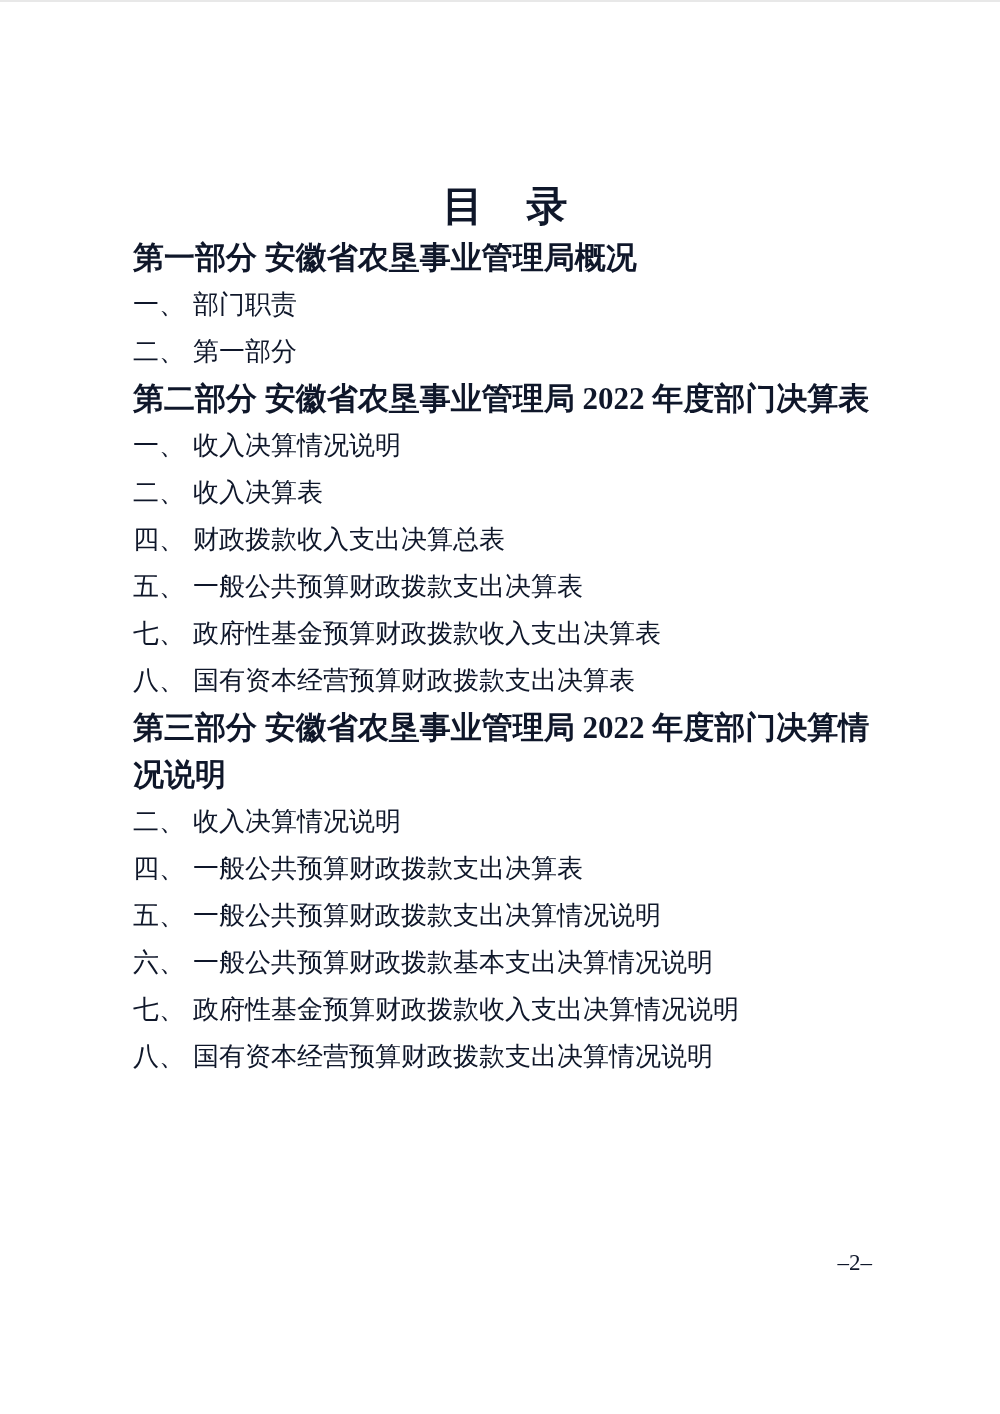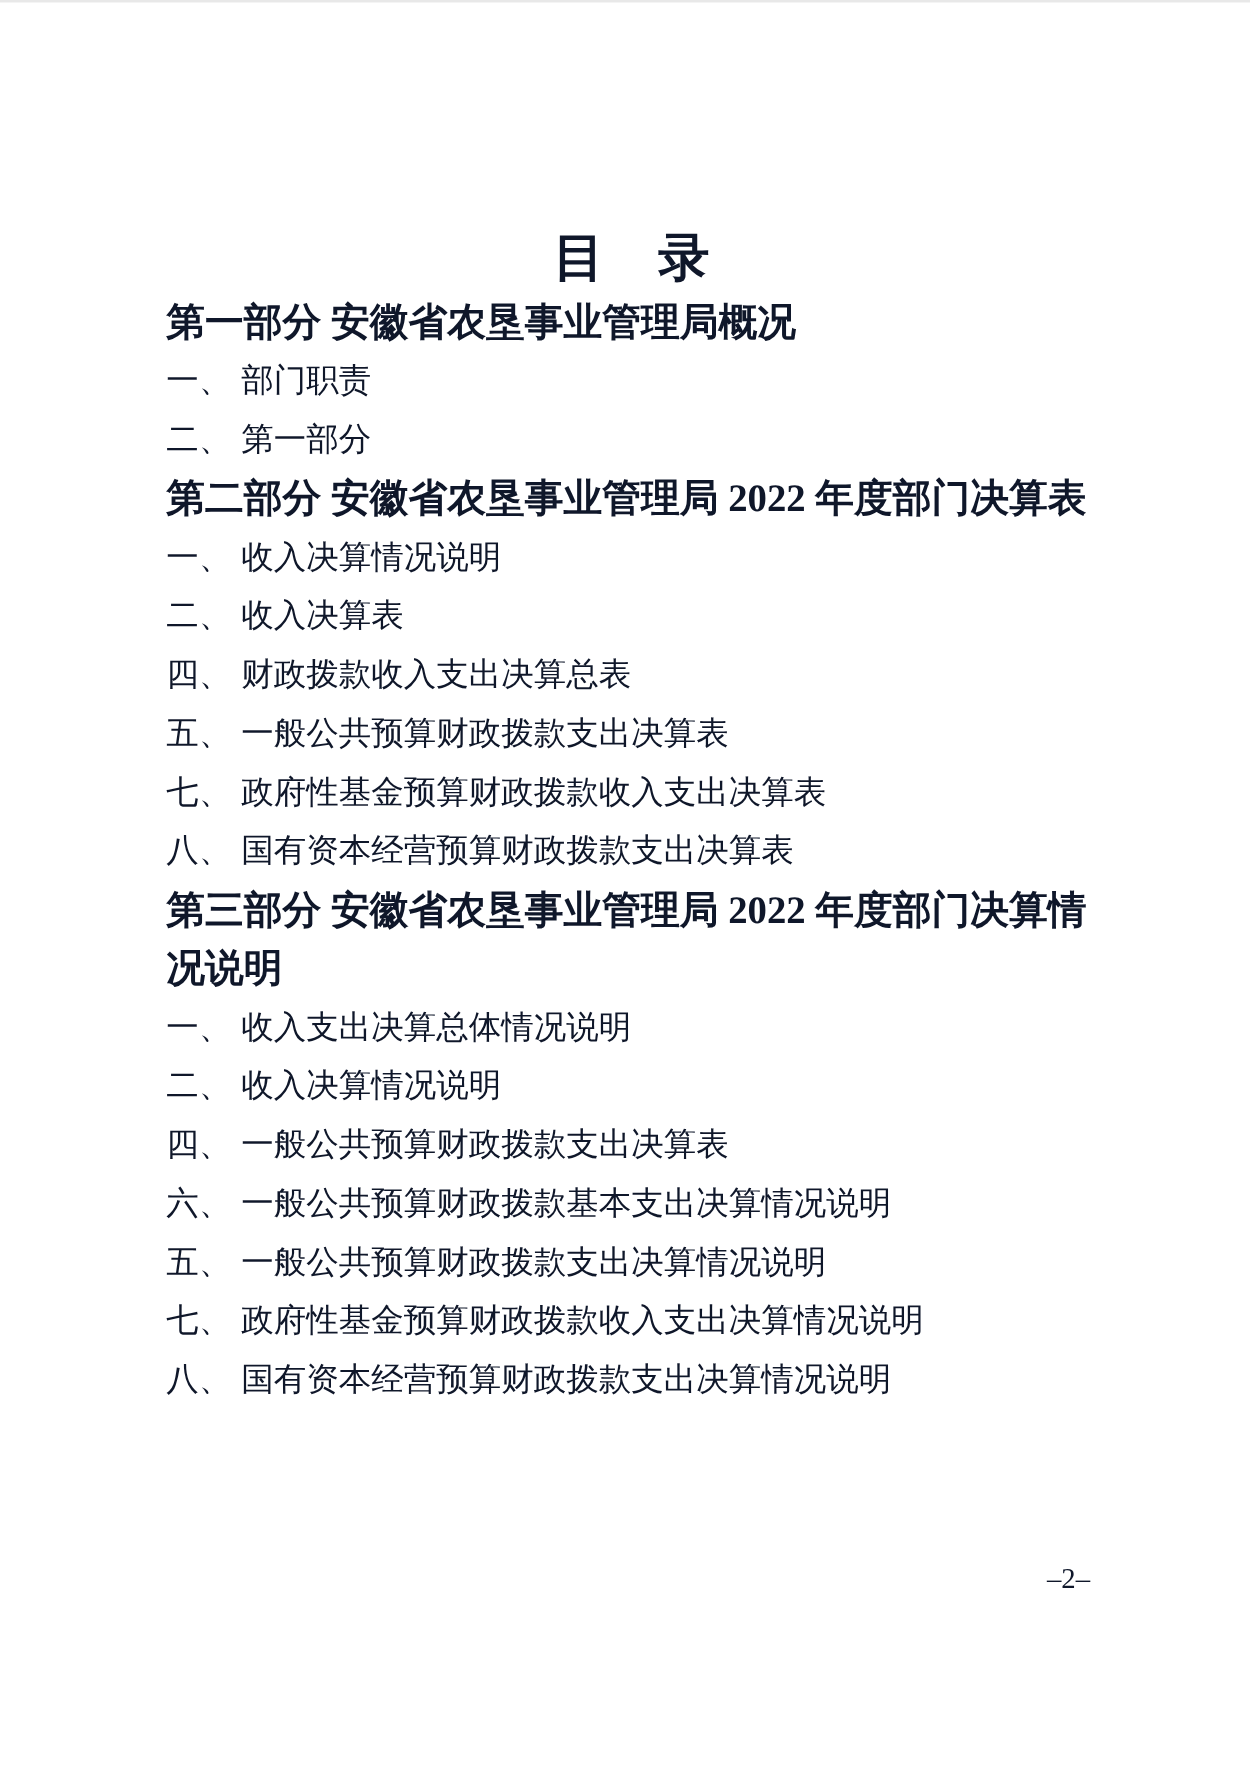--- a/index.html
+++ b/index.html
@@ -86,33 +86,30 @@
     </div>
     <div class="line item">
       <span class="num">七、</span><span>政府性基金预算财政拨款收入支出决算表</span>
     </div>
     <div class="line item">
       <span class="num">八、</span><span>国有资本经营预算财政拨款支出决算表</span>
     </div>
 
     <div class="line heading wrap2">第三部分 安徽省农垦事业管理局 2022 年度部门决算情况说明</div>
     <div class="line item">
-      <span class="num">一、</span><span>收入支出决算总体情况说明</span>
-    </div>
-    <div class="line item">
       <span class="num">二、</span><span>收入决算情况说明</span>
     </div>
     <div class="line item">
       <span class="num">四、</span><span>一般公共预算财政拨款支出决算表</span>
     </div>
     <div class="line item">
-      <span class="num">六、</span><span>一般公共预算财政拨款基本支出决算情况说明</span>
+      <span class="num">五、</span><span>一般公共预算财政拨款支出决算情况说明</span>
     </div>
     <div class="line item">
-      <span class="num">五、</span><span>一般公共预算财政拨款支出决算情况说明</span>
+      <span class="num">六、</span><span>一般公共预算财政拨款基本支出决算情况说明</span>
     </div>
     <div class="line item">
       <span class="num">七、</span><span>政府性基金预算财政拨款收入支出决算情况说明</span>
     </div>
     <div class="line item">
       <span class="num">八、</span><span>国有资本经营预算财政拨款支出决算情况说明</span>
     </div>
 
   </div>
 

